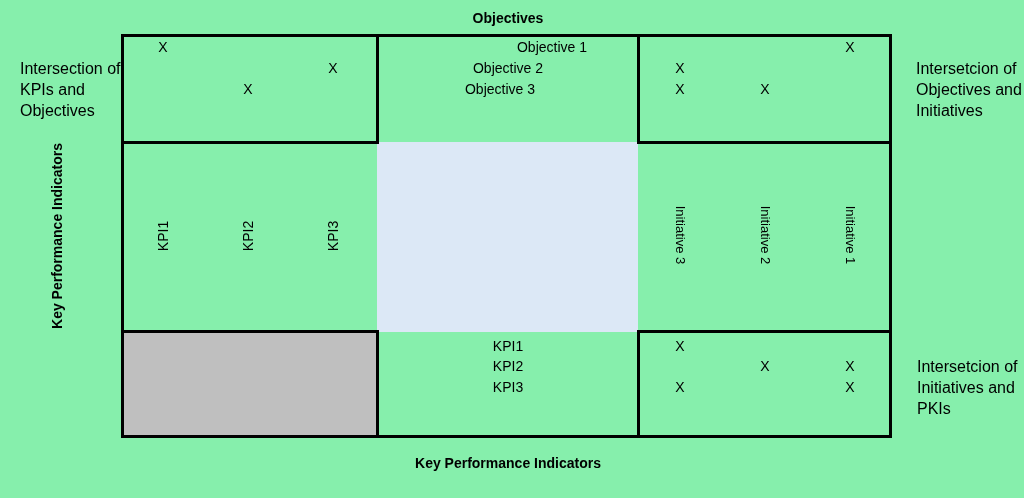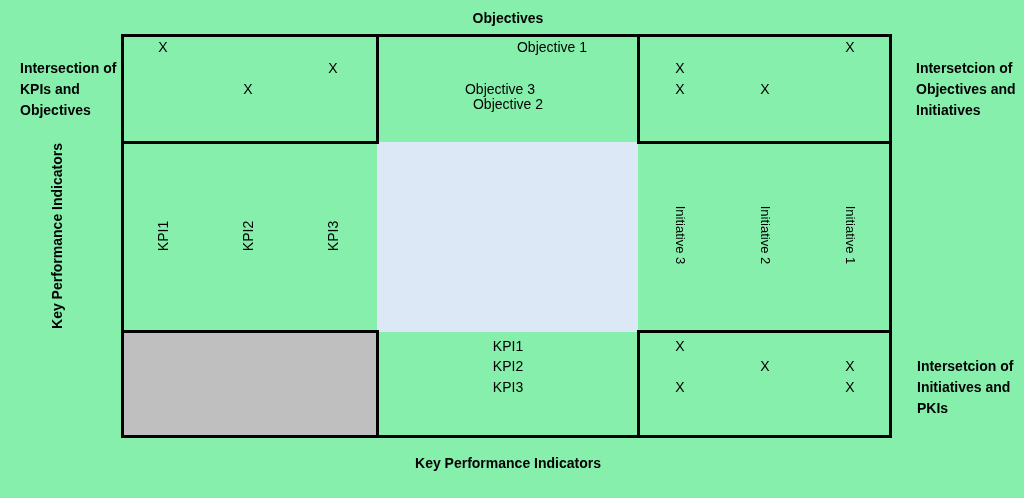--- a/index.html
+++ b/index.html
@@ -39,22 +39,22 @@
   .rot-cw {
     position: absolute;
     transform: translate(-50%, -50%) rotate(90deg);
     font-size: 13px;
     line-height: 1;
     white-space: nowrap;
   }
   .bold { font-weight: bold; }
   .lbl-block {
     position: absolute;
-    font-size: 14px;
-    font-weight: bold;
+    font-size: 16px;
+    font-weight: normal;
     line-height: 21px;
     white-space: nowrap;
   }
   .xmark {
     position: absolute;
     transform: translate(-50%, -50%);
     font-size: 14px;
     line-height: 1;
     white-space: nowrap;
   }
@@ -69,21 +69,21 @@
   <div class="region" id="center-region" style="left: 377px; top: 142px; width: 261px; height: 190px; background: rgb(220, 232, 246);"></div>
 
   <div class="frame" style="left:121px; top:34px; width:771px; height:404px;"></div>
 
   <div class="cell" style="left:121px; top:34px; width:258px; height:110px;"></div>
   <div class="cell" style="left:637px; top:34px; width:255px; height:110px;"></div>
   <div class="cell" id="gray-cell" style="left: 121px; top: 330px; width: 258px; height: 108px; background: rgb(191, 191, 191);"></div>
   <div class="cell" style="left:637px; top:330px; width:255px; height:108px;"></div>
 
   <span class="ctr" style="left:508px; top:47px;margin-left:44px;">Objective 1</span>
-  <span class="ctr" style="left:508px; top:68px;margin-top:36px;">Objective 2</span>
+  <span class="ctr" style="left:508px; top:68px;">Objective 2</span>
   <span class="ctr" style="left:500px; top:89px;">Objective 3</span>
 
   <span class="rot-ccw" style="left:163px; top:236px;">KPI1</span>
   <span class="rot-ccw" style="left:248px; top:236px;">KPI2</span>
   <span class="rot-ccw" style="left:333px; top:236px;">KPI3</span>
 
   <span class="rot-cw" style="left:680px; top:235px;">Initiative 3</span>
   <span class="rot-cw" style="left:765px; top:235px;">Initiative 2</span>
   <span class="rot-cw" style="left:850px; top:235px;">Initiative 1</span>
 

